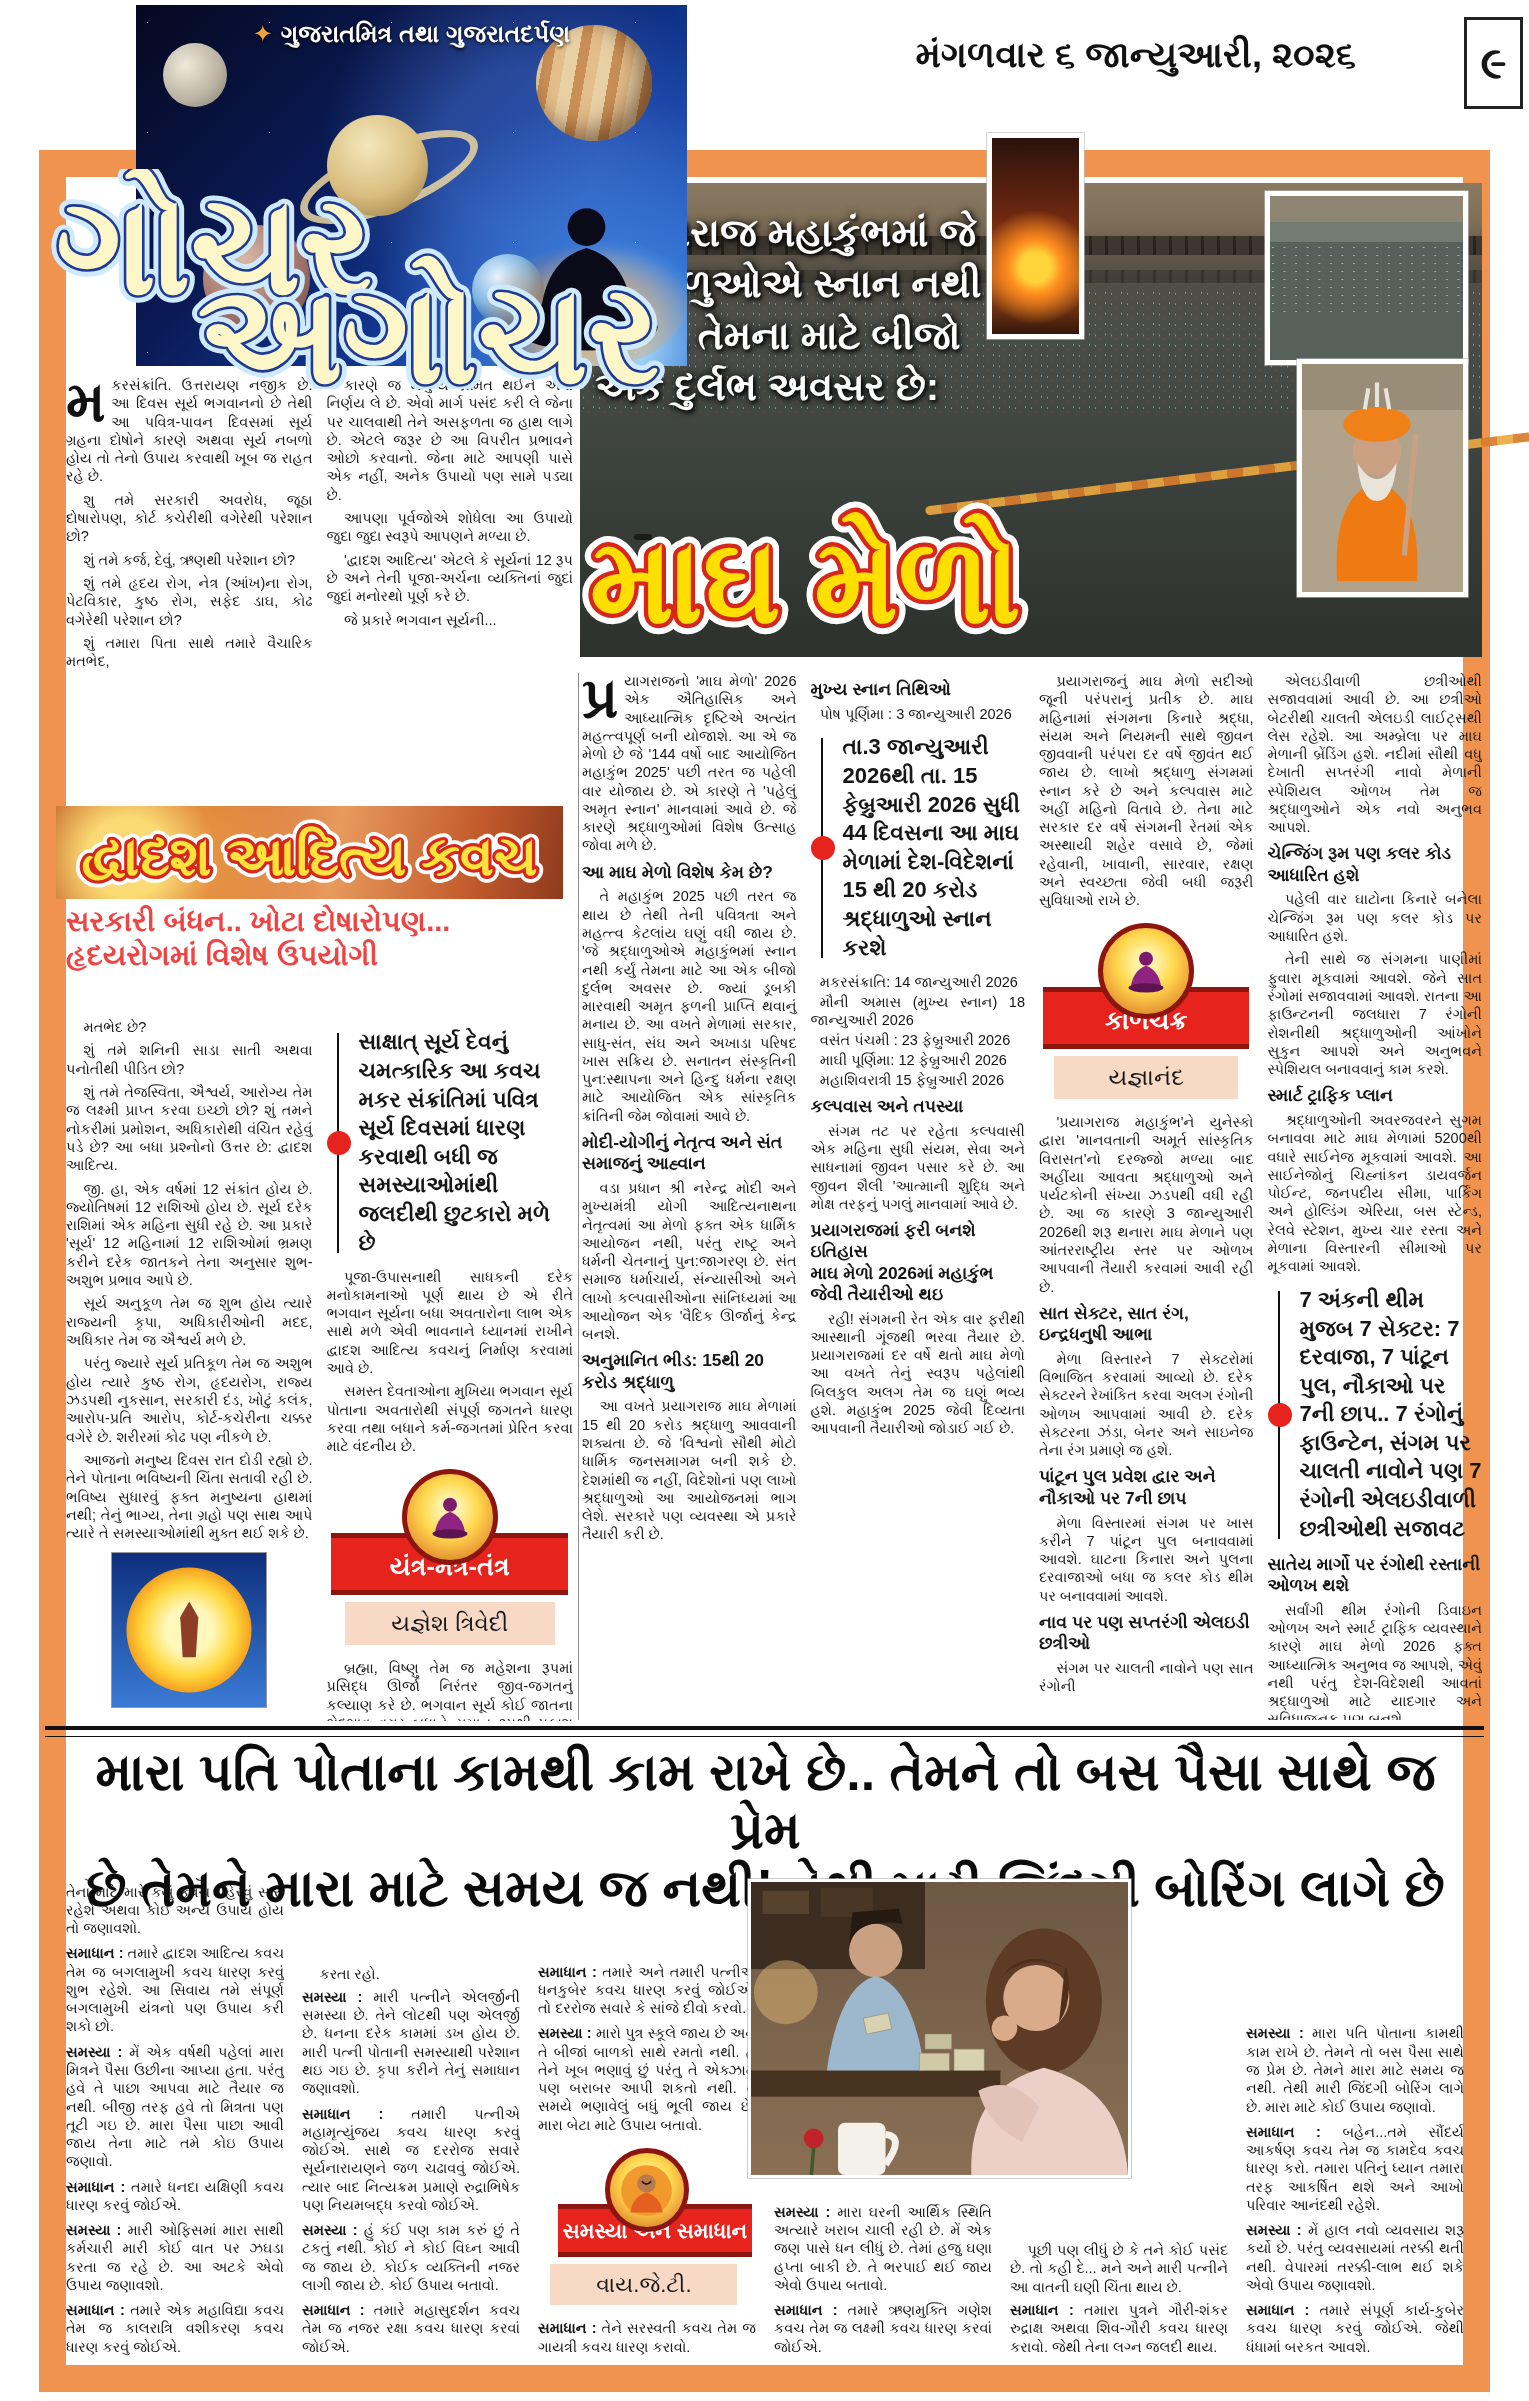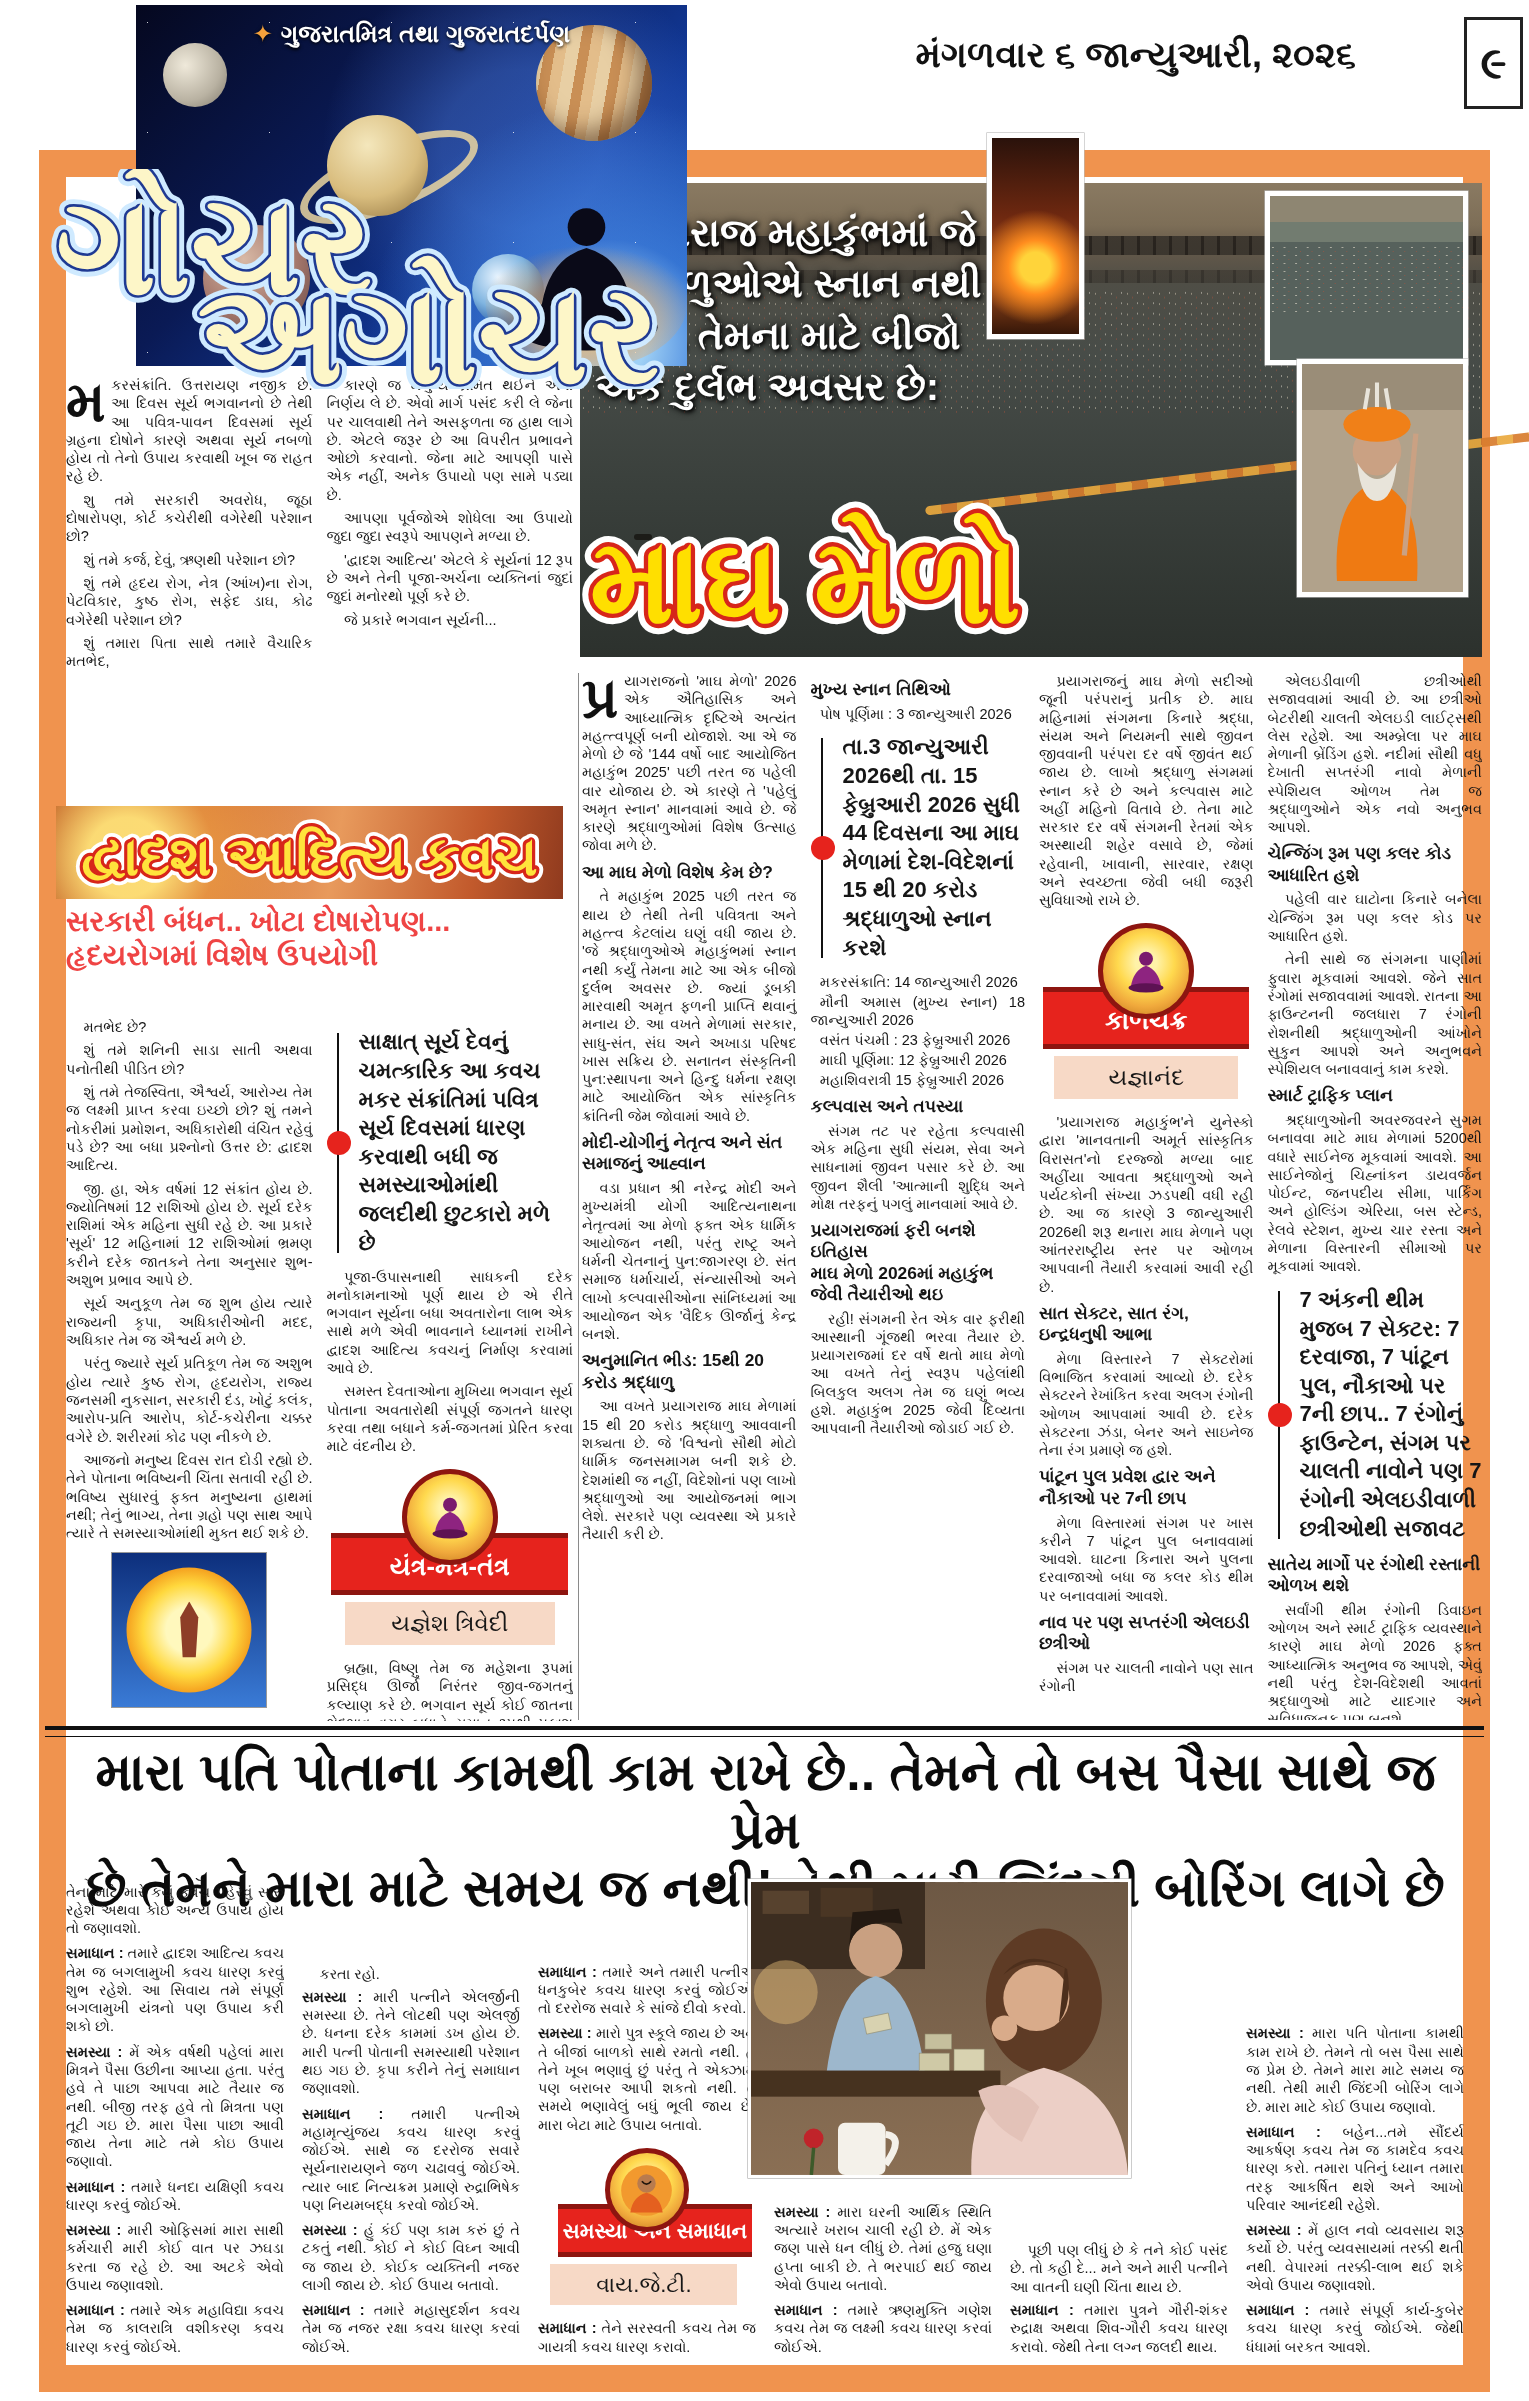--- a/index.html
+++ b/index.html
@@ -224,21 +224,21 @@
 
 <div class="section" style="left:66px;top:1018px;width:507px;height:703px;">
   <div class="cols">
     <div class="col">
       <div>
           <p>મતભેદ છે?</p>
           <p>શું તમે શનિની સાડા સાતી અથવા પનોતીથી પીડિત છો?</p>
           <p>શું તમે તેજસ્વિતા, ઐશ્વર્ય, આરોગ્ય તેમ જ લક્ષ્મી પ્રાપ્ત કરવા ઇચ્છો છો? શું તમને નોકરીમાં પ્રમોશન, અધિકારોથી વંચિત રહેવું પડે છે? આ બધા પ્રશ્નોનો ઉત્તર છે: દ્વાદશ આદિત્ય.</p>
           <p>જી. હા, એક વર્ષમાં 12 સંક્રાંત હોય છે. જ્યોતિષમાં 12 રાશિઓ હોય છે. સૂર્ય દરેક રાશિમાં એક મહિના સુધી રહે છે. આ પ્રકારે 'સૂર્ય' 12 મહિનામાં 12 રાશિઓમાં ભ્રમણ કરીને દરેક જાતકને તેના અનુસાર શુભ-અશુભ પ્રભાવ આપે છે.</p>
           <p>સૂર્ય અનુકૂળ તેમ જ શુભ હોય ત્યારે રાજ્યની કૃપા, અધિકારીઓની મદદ, અધિકાર તેમ જ ઐશ્વર્ય મળે છે.</p>
-          <p>પરંતુ જ્યારે સૂર્ય પ્રતિકૂળ તેમ જ અશુભ હોય ત્યારે કુષ્ઠ રોગ, હૃદયરોગ, રાજ્ય જનસમી નુકસાન, સરકારી દંડ, ખોટું કલંક, આરોપ-પ્રતિ આરોપ, કોર્ટ-કચેરીના ચક્કર વગેરે છે. શરીરમાં કોઢ પણ નીકળે છે.</p>
+          <p>પરંતુ જ્યારે સૂર્ય પ્રતિકૂળ તેમ જ અશુભ હોય ત્યારે કુષ્ઠ રોગ, હૃદયરોગ, રાજ્ય ઝડપથી નુકસાન, સરકારી દંડ, ખોટું કલંક, આરોપ-પ્રતિ આરોપ, કોર્ટ-કચેરીના ચક્કર વગેરે છે. શરીરમાં કોઢ પણ નીકળે છે.</p>
           <p>આજનો મનુષ્ય દિવસ રાત દોડી રહ્યો છે. તેને પોતાના ભવિષ્યની ચિંતા સતાવી રહી છે. ભવિષ્ય સુધારવું ફક્ત મનુષ્યના હાથમાં નથી; તેનું ભાગ્ય, તેના ગ્રહો પણ સાથ આપે ત્યારે તે સમસ્યાઓમાંથી મુક્ત થઈ શકે છે.</p>
         </div>
       <div class="sunimg">
           <div class="sun"></div>
         </div>
     </div>
     <div class="col">
       <div>
           <div class="pq"><span>સાક્ષાત્ સૂર્ય દેવનું ચમત્કારિક આ કવચ મકર સંક્રાંતિમાં પવિત્ર સૂર્ય દિવસમાં ધારણ કરવાથી બધી જ સમસ્યાઓમાંથી જલદીથી છુટકારો મળે છે</span></div>
           <p>પૂજા-ઉપાસનાથી સાધકની દરેક મનોકામનાઓ પૂર્ણ થાય છે એ રીતે ભગવાન સૂર્યના બધા અવતારોના લાભ એક સાથે મળે એવી ભાવનાને ધ્યાનમાં રાખીને દ્વાદશ આદિત્ય કવચનું નિર્માણ કરવામાં આવે છે.</p>

